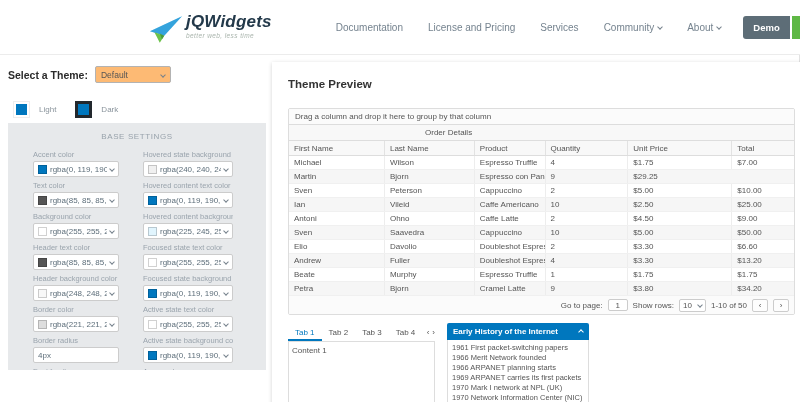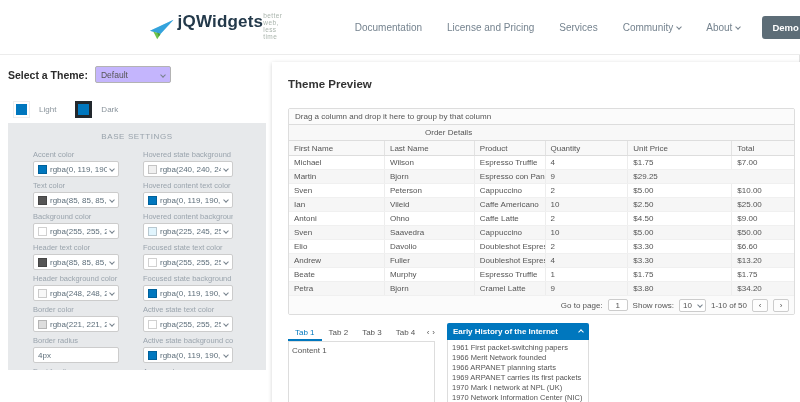--- a/index.html
+++ b/index.html
@@ -4,40 +4,40 @@
 <style>
   *{margin:0;padding:0;box-sizing:border-box;}
   html,body{width:800px;height:402px;overflow:hidden;}
   body{font-family:"Liberation Sans",sans-serif;background:#fff;}
   .screen{position:relative;width:800px;height:402px;overflow:hidden;background:#fff;box-shadow:inset 0 0 0 1px #e2e2e2;}
 
   
   .hdr{height:55px;display:flex;align-items:center;padding-left:150px;border-bottom:1px solid #ececec;background:#fff;}
   .logo{display:flex;align-items:flex-start;gap:4px;margin-right:30px;}
   .logo svg{margin-top:4px;}
-  .logo-txt{display:flex;}
+  .logo-txt{display:flex;flex-direction:column;font-style:italic;}
   .logo-title{font-size:17px;font-weight:600;color:#23394a;letter-spacing:.2px;line-height:20px;}
   .logo-tag{font-size:6.5px;color:#a9b4ac;letter-spacing:.4px;margin-top:0px;}
   .nav{display:flex;align-items:center;gap:25px;padding-left:34px;}
   .nav-item{display:flex;align-items:center;gap:4px;font-size:10px;color:#75838f;cursor:pointer;white-space:nowrap;}
   .hdr-btns{display:flex;gap:2px;margin-left:22px;}
   .btn{font-size:9.5px;font-weight:bold;color:#fff;padding:6px 10px;cursor:pointer;}
   .btn.demo{background:#5d6d77;border-radius:3px 0 0 3px;}
   .btn.dl{background:#5fb845;border-radius:0 3px 3px 0;}
 
   
   .chev{width:4px;height:4px;border-right:1px solid #76828c;border-bottom:1px solid #76828c;transform:rotate(45deg);display:inline-block;flex:none;}
   .chev.up{transform:rotate(-135deg);}
   .chev.white{border-color:#fff;}
 
   
   .left{position:absolute;left:0;top:55px;width:274px;bottom:0;background:#fff;}
   .theme-row{display:flex;align-items:center;gap:7px;margin:11px 0 0 8px;}
   .theme-lbl{font-size:10.5px;font-weight:bold;color:#2b2b2b;}
-  .theme-sel{width:76px;height:17px;border:1px solid #b3b3b3;border-radius:2px;background:#c4b5fd;display:flex;align-items:center;padding:0 5px;font-size:8.5px;color:#555;cursor:pointer;}
+  .theme-sel{width:76px;height:17px;border:1px solid #b3b3b3;border-radius:2px;background:#fdba74;display:flex;align-items:center;padding:0 5px;font-size:8.5px;color:#555;cursor:pointer;}
   .theme-sel .chev{margin-left:auto;}
   .mode-tabs{display:flex;margin:12px 16px 0 8px;height:28px;}
   .mode-tab{display:flex;align-items:center;gap:9px;padding:0 14px 0 5px;cursor:pointer;}
   .mode-tab .lbl{font-size:8px;color:#8a949c;}
   .sw-out{width:17px;height:17px;display:flex;align-items:center;justify-content:center;flex:none;}
   .sw-out.light{background:#fff;border:1px solid #eee;}
   .sw-out.dark{background:#22282d;}
   .sw-in{width:11px;height:11px;background:#0077be;}
   .panel{margin-left:8px;width:258px;height:220px;background:#e7e9eb;padding-top:9px;height:247px;overflow:hidden;}
   .panel-title{text-align:center;font-size:8px;color:#98a2ab;letter-spacing:.6px;margin-bottom:9px;}

